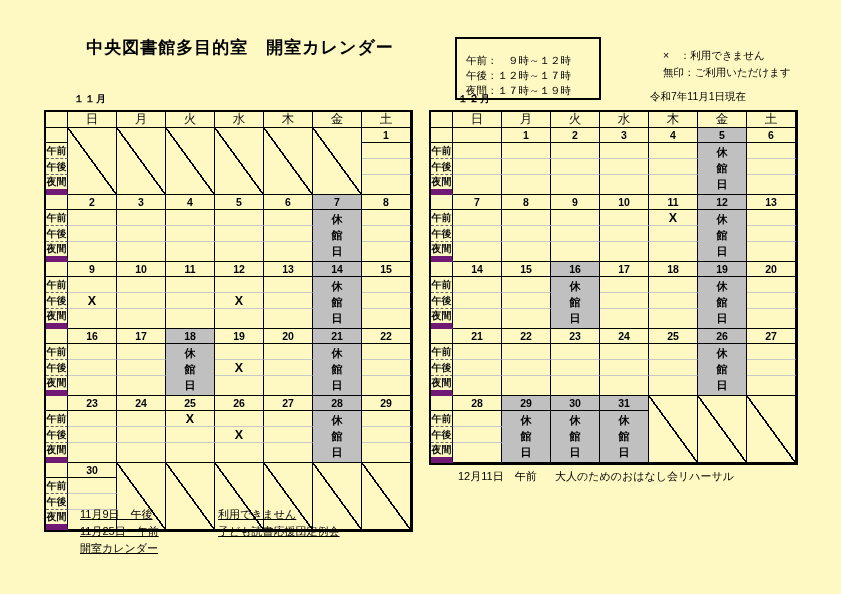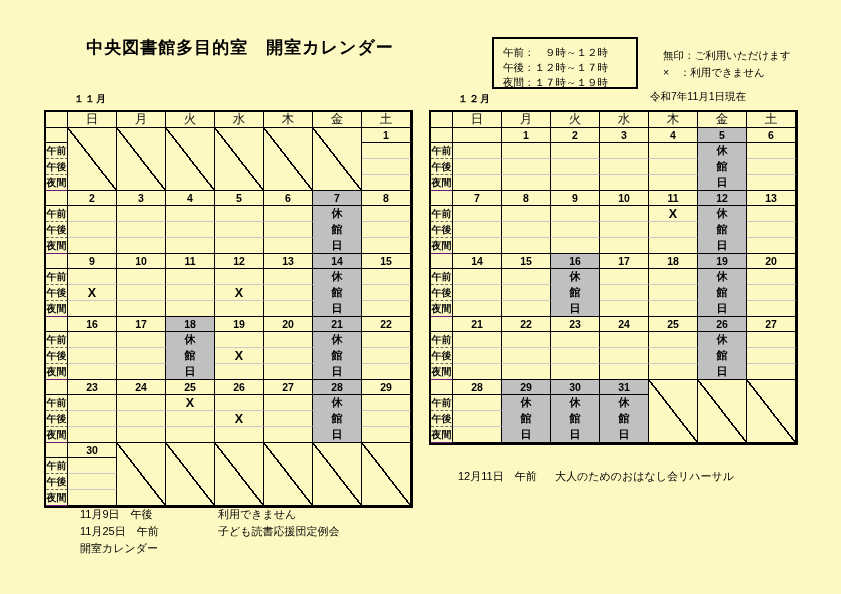--- a/index.html
+++ b/index.html
@@ -2,23 +2,23 @@
 <html style="--closed-bg: #c0c0c0;"><head>
 <meta charset="utf-8">
 <style>
   html,body{margin:0;padding:0;background:#fff;}
   .page{position:relative;width:841px;height:594px;background:#fef9c3;overflow:hidden;
         font-family:"Liberation Sans",sans-serif;color:#000;}
 
   .title{position:absolute;left:50px;top:36px;width:380px;text-align:center;
          font-size:17px;font-weight:bold;letter-spacing:1px;}
 
-  .legend-box{position:absolute;left:455px;top:37px;width:146px;height:52px;
-              border:2px solid #000;box-sizing:border-box;padding:6px 0 0 9px;
-              font-size:10.5px;line-height:15px;margin-left:37px;}
+  .legend-box{position:absolute;left:455px;top:37px;width:146px;height:63px;
+              border:2px solid #000;box-sizing:border-box;padding:14px 0 0 9px;
+              font-size:10.5px;line-height:15px;}
   .legend-box div{white-space:pre;}
 
   .usage{position:absolute;left:663px;top:47px;font-size:10.5px;line-height:16.5px;}
   .usage div{white-space:pre;}
 
   .month-label{position:absolute;font-size:10px;font-weight:bold;letter-spacing:1px;}
   #ml-0{left:74px;top:92px;}
   #ml-1{left:458px;top:92px;}
   .asof{position:absolute;left:650px;top:90px;width:150px;text-align:left;font-size:10.5px;}
 
@@ -39,57 +39,57 @@
   .cal tr.daterow td{height:15px;border-bottom:1px solid #000;}
   .cal td.date{font-size:10.5px;font-weight:bold;text-align:center;line-height:14px;}
 
   .cal tr.period td{height:16px;}
   .cal td.pcell{text-align:center;font-size:12.5px;font-weight:bold;line-height:14px;}
   .cal tr.p0 td.pcell,.cal tr.p1 td.pcell{border-bottom:1px solid #c8c8c8;}
   .cal tr.p2 td.pcell{border-bottom:1px solid #000;}
 
   .cal td.plabel{font-size:10px;font-weight:bold;text-align:center;color:#111;}
   .cal tr.p0 td.plabel,.cal tr.p1 td.plabel{border-bottom:1px dashed #666;}
-  .cal tr.p2 td.plabel{border-bottom:1px solid #701a75;margin-left:16px;}
+  .cal tr.p2 td.plabel{border-bottom:6px solid #701a75;margin-left:16px;}
 
   .cal td.gray{background:var(--closed-bg,#c0c0c0);}
   .cal td.closed{border-bottom:1px solid #000;}
   .cstack{height:47px;display:flex;flex-direction:column;}
   .cstack span{flex:1;display:flex;align-items:center;justify-content:center;
                font-size:11px;font-weight:bold;}
 
   .cal td.diag{border-bottom:1px solid #000;
      background:linear-gradient(to top right,
        transparent calc(50% - 0.8px),#000 calc(50% - 0.8px),
        #000 calc(50% + 0.8px),transparent calc(50% + 0.8px));}
 
   .footer{position:absolute;font-size:11px;line-height:17px;}
-  #fn-0{left:80px;top:506px;}
+  #fn-0{left:80px;top:506px;text-decoration:underline;}
   #fn-1{left:458px;top:468px;}
   .fn-row{display:flex;}
   #fn-0 .fn-when{width:138px;}
   #fn-1 .fn-when{width:97px;}
   .fn-when,.fn-what{white-space:pre;}
 </style>
 </head>
 <body>
 
 <div class="page">
 
   <div class="title">中央図書館多目的室　開室カレンダー</div>
 
   <div class="legend-box">
     <div>午前：　９時～１２時</div>
     <div>午後：１２時～１７時</div>
     <div>夜間：１７時～１９時</div>
   </div>
 
   <div class="usage">
+    <div>×　：利用できません</div>
     <div>無印：ご利用いただけます</div>
-    <div>×　：利用できません</div>
   </div>
 
   <div class="month-label" id="ml-0">１１月</div>
   <div class="month-label" id="ml-1">１２月</div>
   <div class="asof">令和7年11月1日現在</div>
 
   <table class="cal" id="cal-0">
       <colgroup>
         <col class="c-lbl">
         <col class="c-day">

